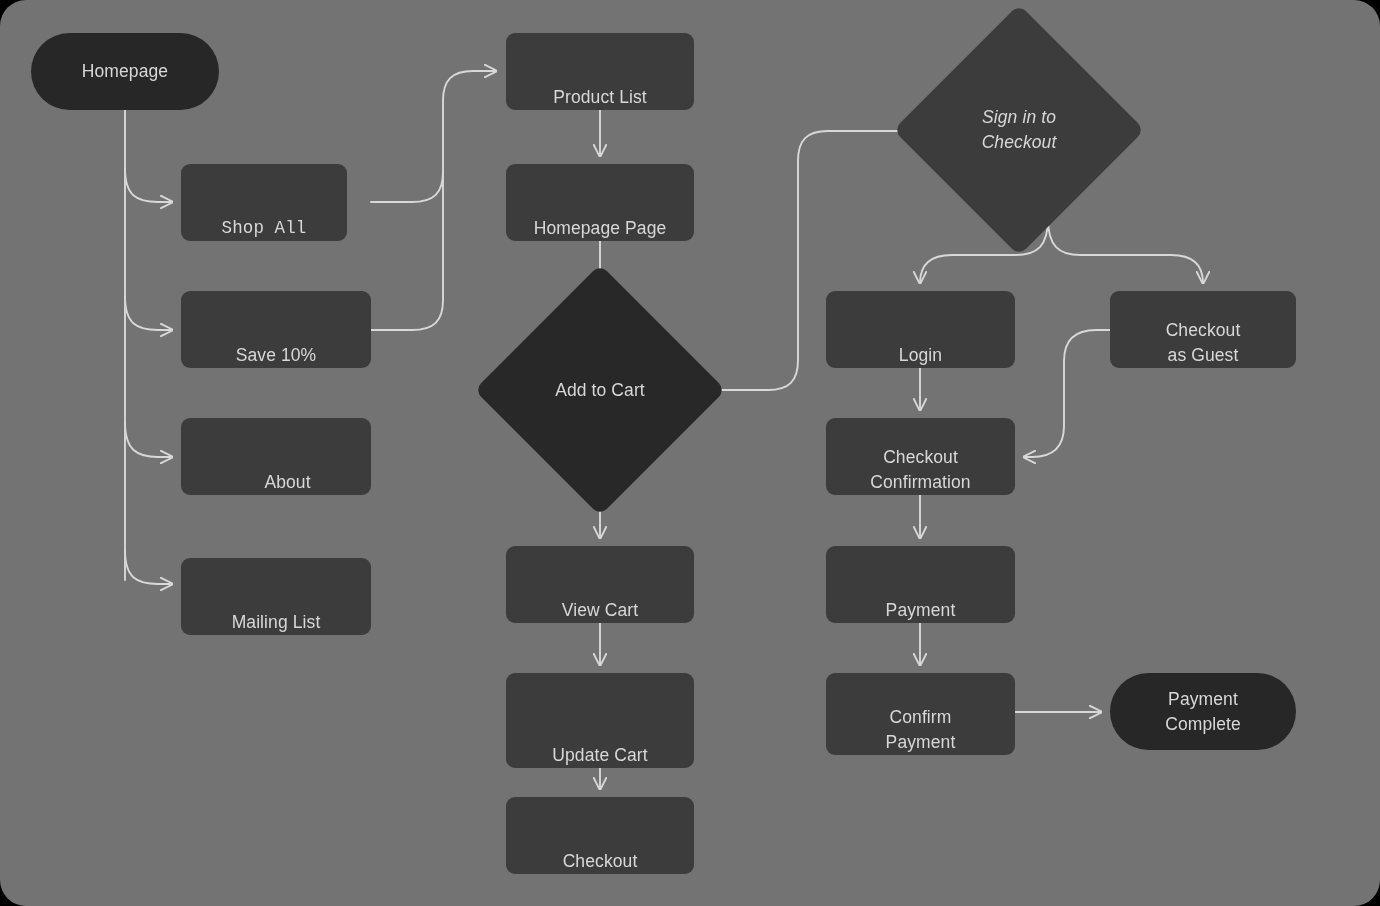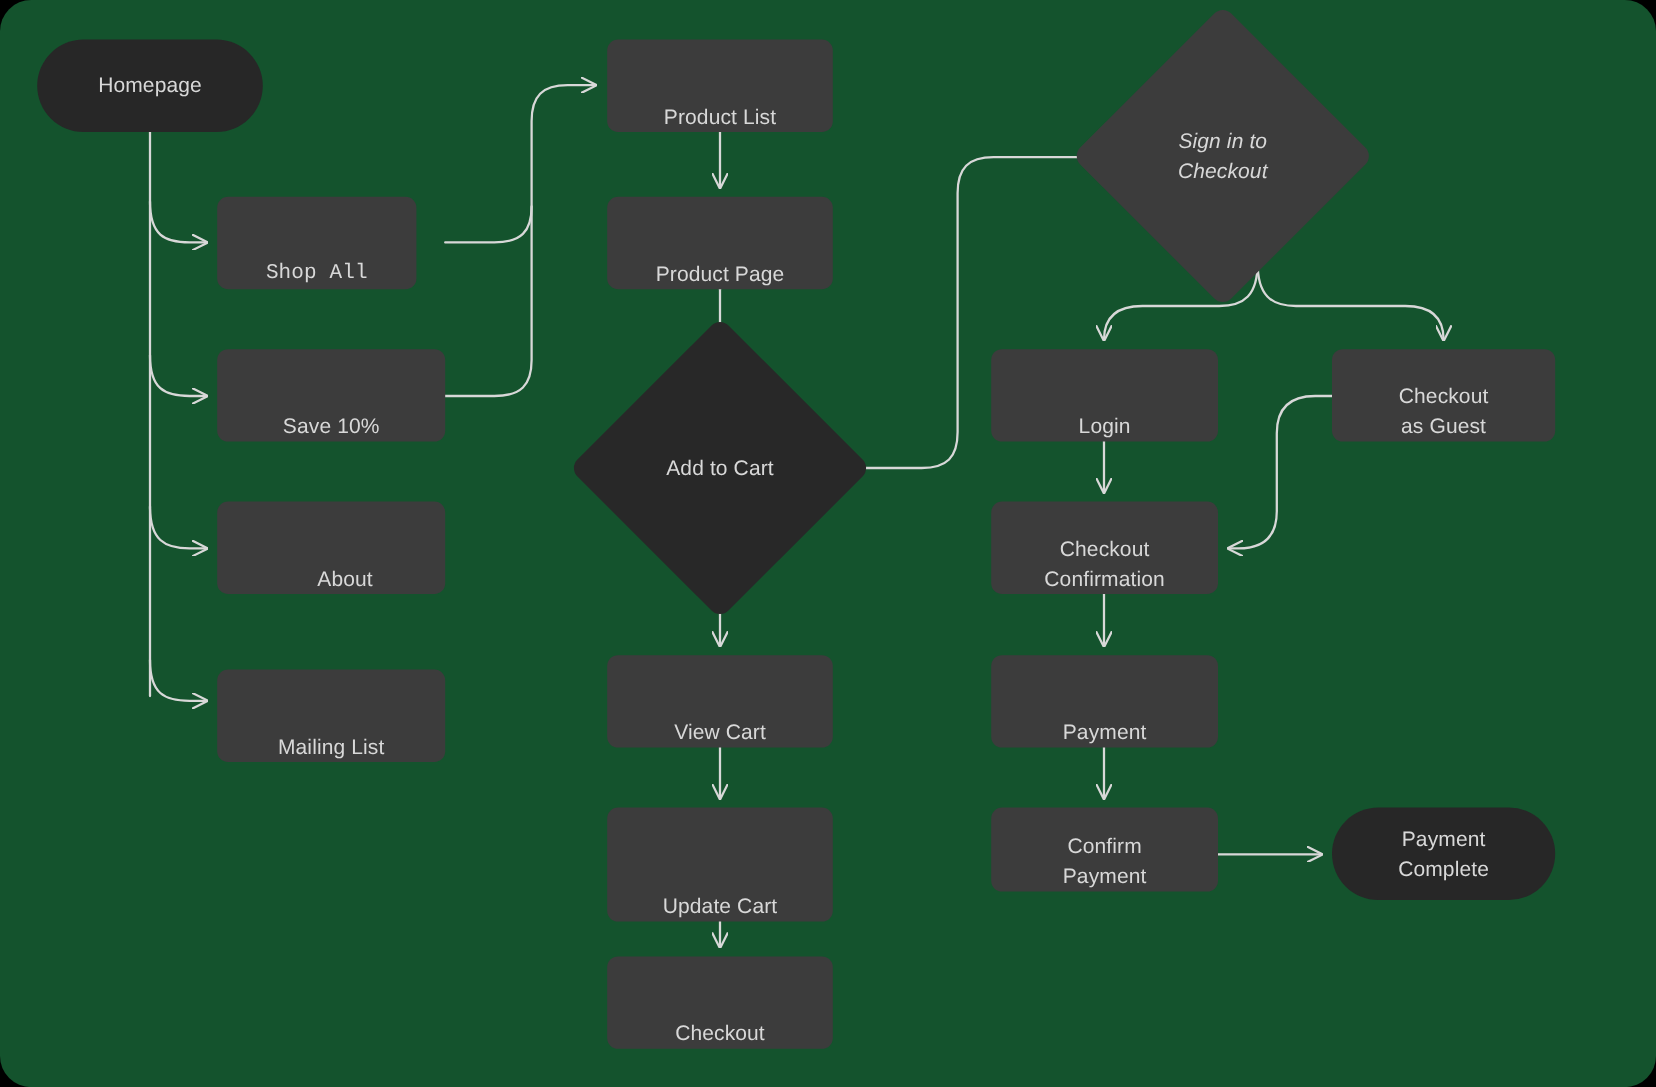--- a/index.html
+++ b/index.html
@@ -7,21 +7,21 @@
     padding: 0;
     background: #000000;
     width: 1380px;
     height: 906px;
     overflow: hidden;
   }
   #canvas {
     position: relative;
     width: 1380px;
     height: 906px;
-    background: #14532d;
+    background: #737373;
     border-radius: 26px;
     overflow: hidden;
     font-family: "Liberation Sans", sans-serif;
   }
   #edges {
     position: absolute;
     left: 0; top: 0;
     width: 1380px;
     height: 906px;
     pointer-events: none;
@@ -135,21 +135,21 @@
   <div class="node rect" style="left: 181px; top: 418px; width: 190px; height: 77px; padding-left: 23px;">
     <span class="lbl">About</span>
   </div>
   <div class="node rect" style="left: 181px; top: 546px; width: 190px; height: 77px; margin-top: 12px;">
     <span class="lbl">Mailing List</span>
   </div>
   <div class="node rect" style="left: 506px; top: 33px; width: 188px; height: 77px;">
     <span class="lbl">Product List</span>
   </div>
   <div class="node rect" style="left: 506px; top: 164px; width: 188px; height: 77px;">
-    <span class="lbl">Product Page</span>
+    <span class="lbl">Homepage Page</span>
   </div>
   <div class="node diamond-dark" style="left: 511px; top: 301px; width: 178px; height: 178px;">
     <span class="dshape"></span>
     <span class="lbl">Add to Cart</span>
   </div>
   <div class="node rect" style="left: 506px; top: 546px; width: 188px; height: 77px;">
     <span class="lbl">View Cart</span>
   </div>
   <div class="node rect" style="left: 506px; top: 673px; width: 188px; height: 95px;">
     <span class="lbl">Update Cart</span>
@@ -169,21 +169,21 @@
     <span class="lbl">Checkout
 as Guest</span>
   </div>
   <div class="node rect" style="left: 826px; top: 418px; width: 189px; height: 77px;">
     <span class="lbl">Checkout
 Confirmation</span>
   </div>
   <div class="node rect" style="left: 826px; top: 546px; width: 189px; height: 77px;">
     <span class="lbl">Payment</span>
   </div>
-  <div class="node rect" style="left: 826px; top: 673px; width: 189px; height: 70px;">
+  <div class="node rect" style="left: 826px; top: 673px; width: 189px; height: 82px;">
     <span class="lbl">Confirm
 Payment</span>
   </div>
   <div class="node pill" style="left: 1110px; top: 673px; width: 186px; height: 77px;">
     <span class="lbl">Payment
 Complete</span>
   </div>
 
 </div>
 

